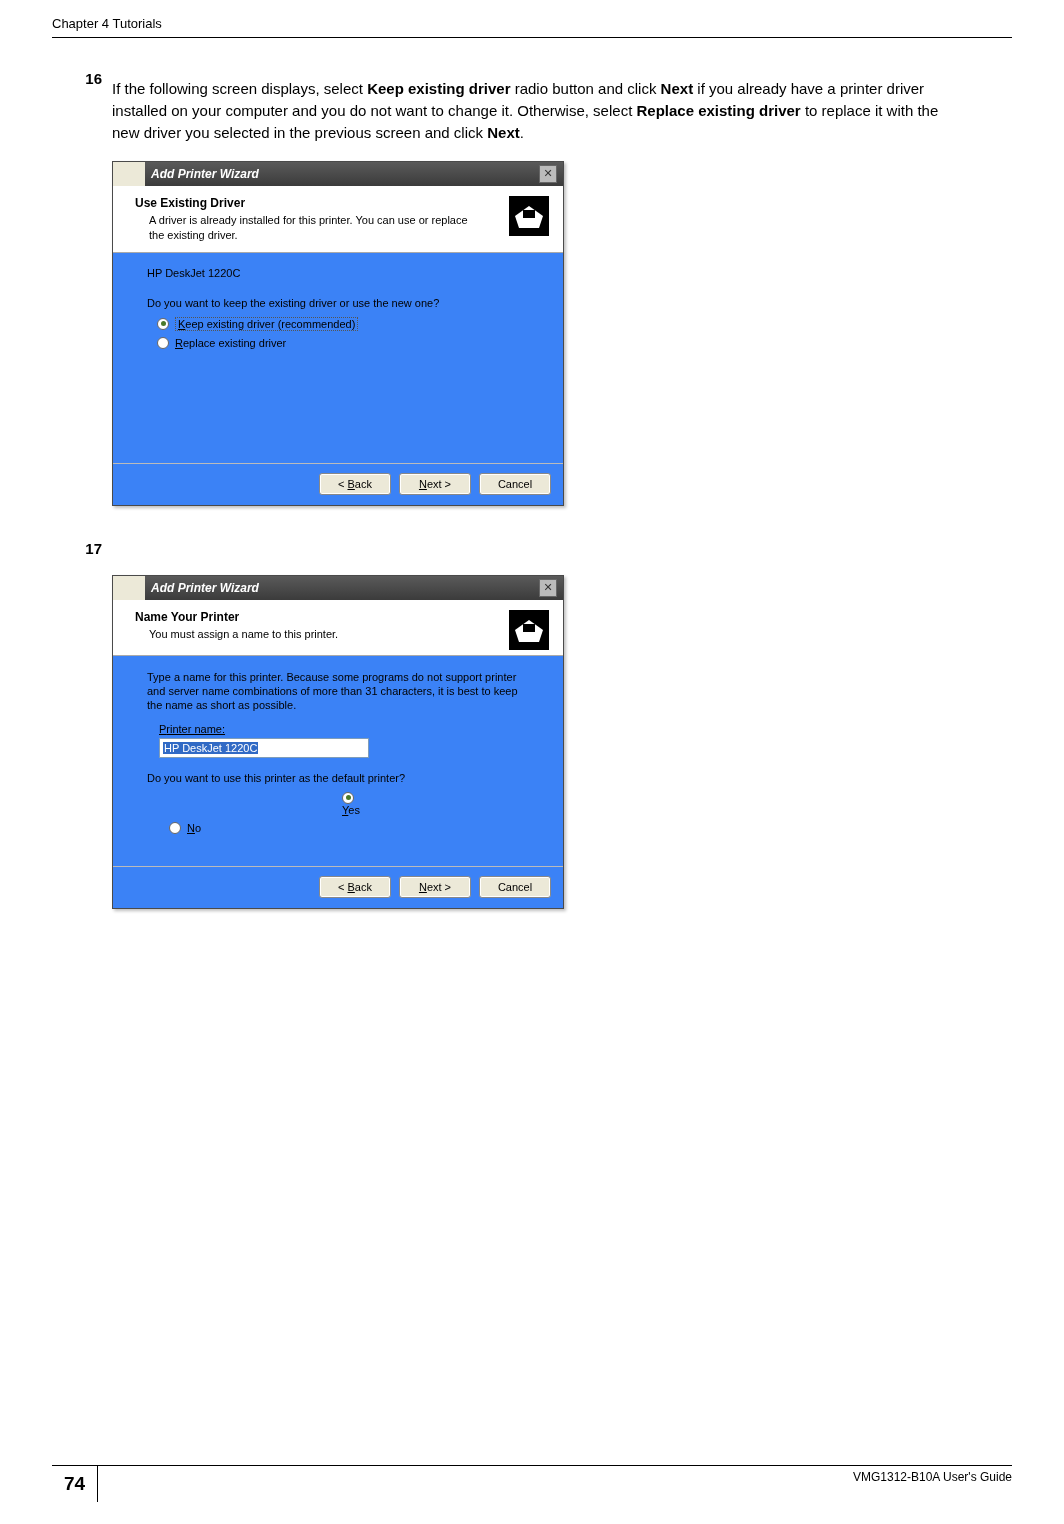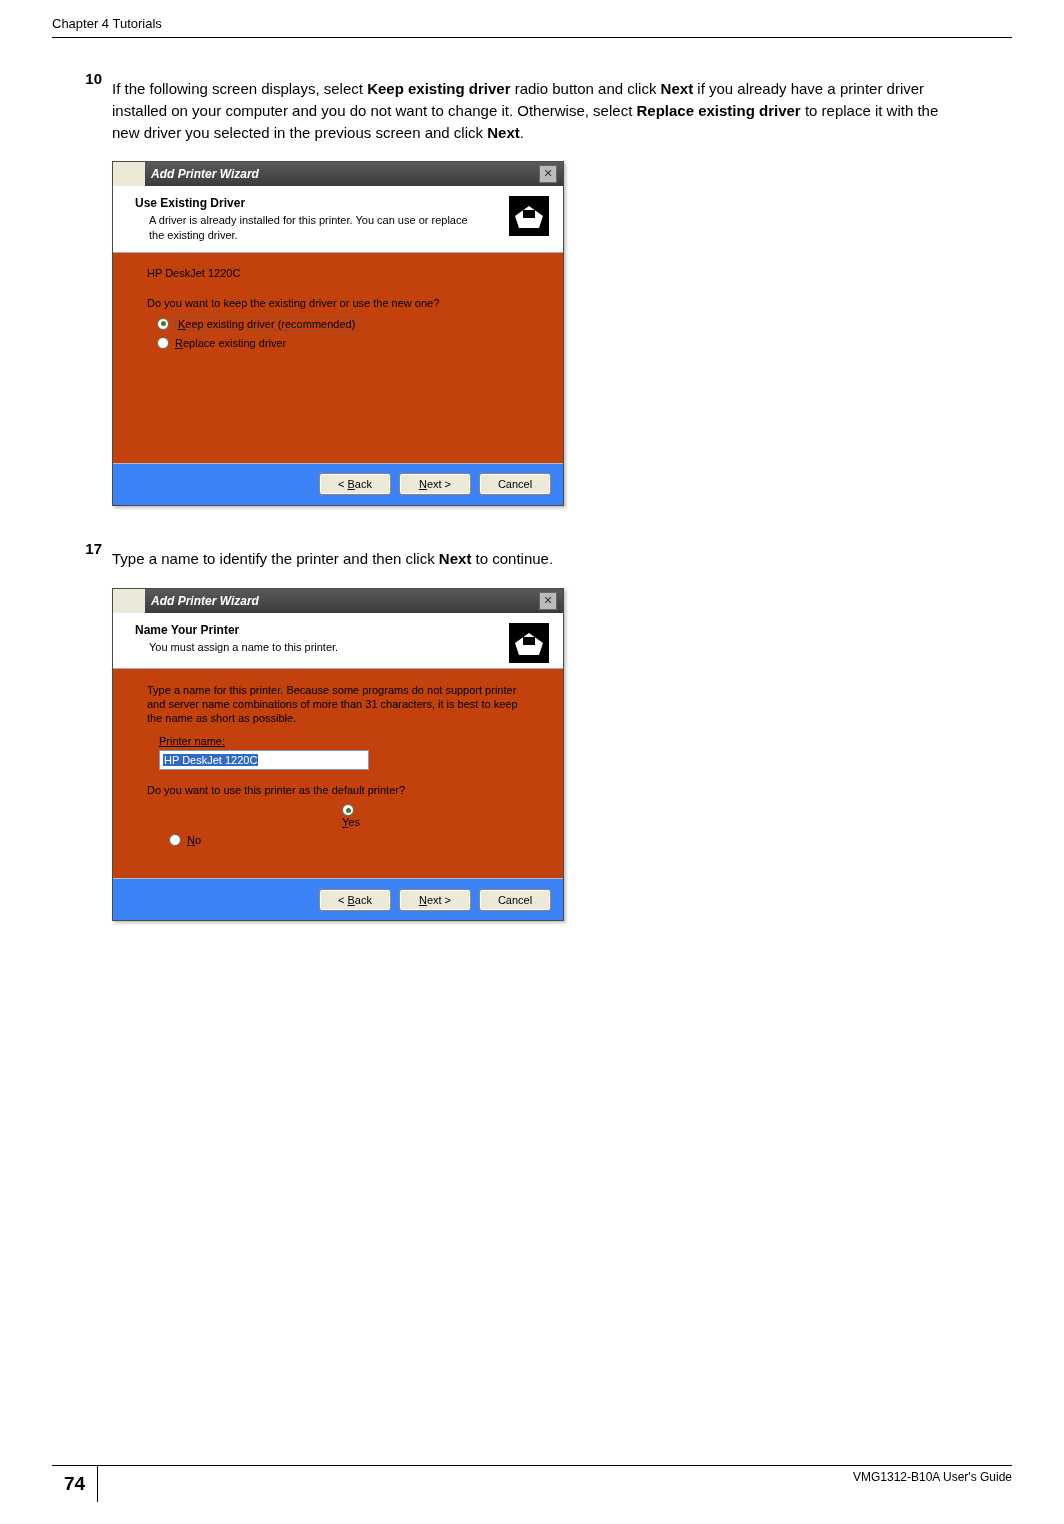--- a/index.html
+++ b/index.html
@@ -101,21 +101,21 @@
   .dlg-printer-icon {
     position: absolute;
     right: 14px;
     top: 10px;
     width: 40px;
     height: 40px;
   }
   .dlg-body {
     padding: 14px 30px 26px 34px;
     font-size: 11px;
-    background: #c2410c;
+    background: #3b82f6;
     min-height: 210px;
   }
   .dlg-body .printer-model {
     margin-bottom: 18px;
   }
   .dlg-body .question {
     margin-bottom: 8px;
   }
   .dlg-body .paragraph {
     margin-bottom: 10px;
@@ -224,21 +224,21 @@
   .underline-letter { text-decoration: underline; }
 </style>
 </head>
 <body>
 
 <div class="page-header">Chapter 4 Tutorials</div>
 
 <div class="content">
 
   <div class="step-row">
-    <div class="step-num">10</div>
+    <div class="step-num">16</div>
     <div class="step-text">
       <span>If the following screen displays, select </span><b>Keep existing driver</b><span> radio button and click </span><b>Next</b><span> if you already have a printer driver installed on your computer and you do not want to change it. Otherwise, select </span><b>Replace existing driver</b><span> to replace it with the new driver you selected in the previous screen and click </span><b>Next</b><span>.</span>
     </div>
   </div>
 
   <div class="dialog">
     <div class="dlg-titlebar">
       <span class="title-text">Add Printer Wizard</span>
       <div class="dlg-closebtn">
         <span>✕</span>
@@ -267,23 +267,20 @@
     </div>
     <div class="dlg-footer">
       <div class="dlg-btn"><span>&lt; </span><span class="underline-letter">B</span><span>ack</span></div>
       <div class="dlg-btn"><span class="underline-letter">N</span><span>ext &gt;</span></div>
       <div class="dlg-btn">Cancel</div>
     </div>
   </div>
 
   <div class="step-row">
     <div class="step-num">17</div>
-    <div class="step-text">
-      <span>Type a name to identify the printer and then click </span><b>Next</b><span> to continue.</span>
-    </div>
   </div>
 
   <div class="dialog">
     <div class="dlg-titlebar">
       <span class="title-text">Add Printer Wizard</span>
       <div class="dlg-closebtn">
         <span>✕</span>
       </div>
     </div>
     <div class="dlg-header">

